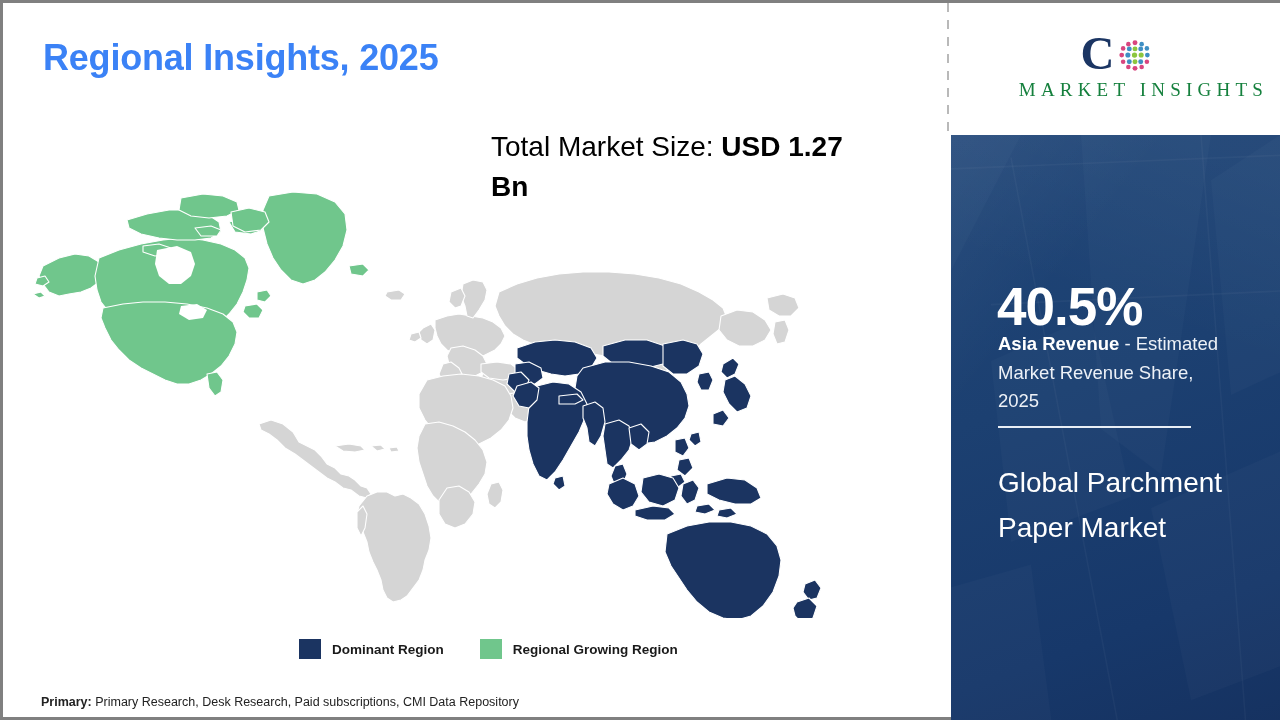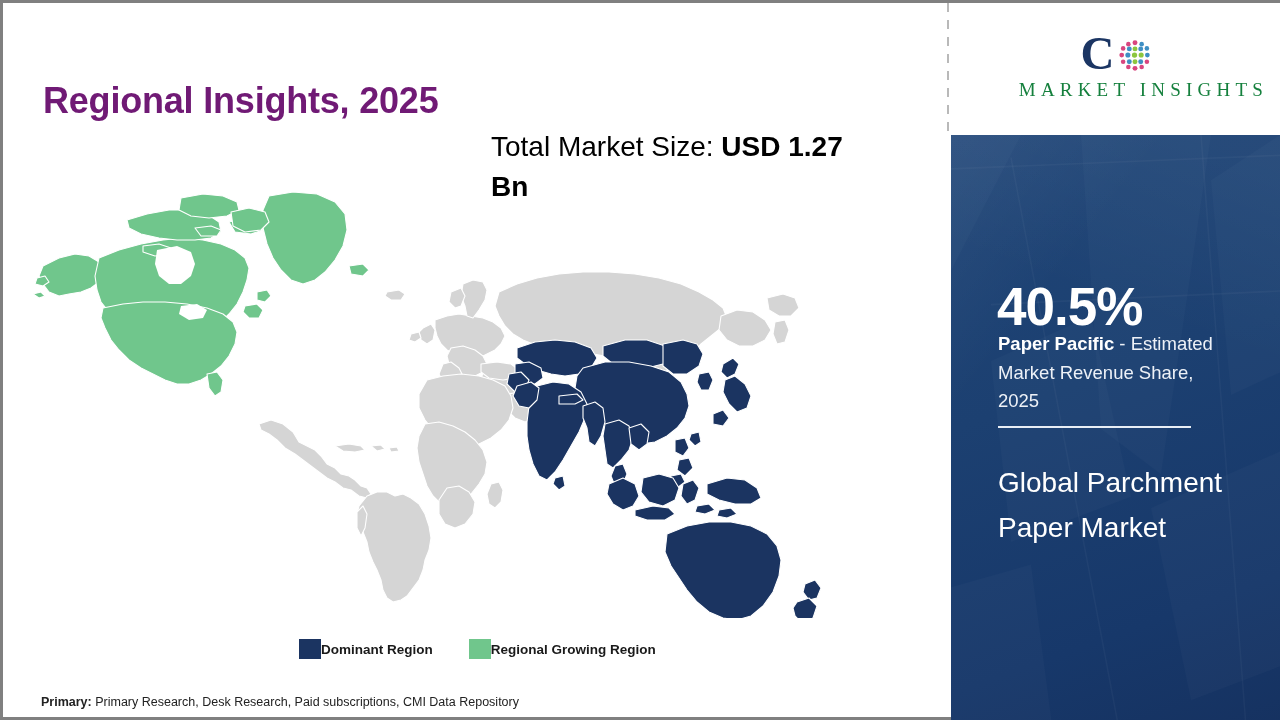--- a/index.html
+++ b/index.html
@@ -14,43 +14,43 @@
     position:relative;width:1280px;height:720px;background:#ffffff;
     border-top:3px solid #808080;
     border-left:3px solid #808080;
     border-bottom:3px solid #808080;
     box-sizing:border-box;
   }
 
   
   .page-title{
     position:absolute;left:40px;top:34px;
-    font-size:36px;font-weight:bold;color:#701a75;
-    letter-spacing:-0.2px;white-space:nowrap;margin-top:43px;
+    font-size:36px;font-weight:bold;color:#3b82f6;
+    letter-spacing:-0.2px;white-space:nowrap;
   }
 
   .market-size{
     position:absolute;left:488px;top:124px;width:390px;
     font-size:28px;line-height:1.42;color:#000000;
   }
   .market-size .ms-label{font-weight:normal;}
   .market-size .ms-value{font-weight:bold;}
 
   
   .map-wrap{
     position:absolute;left:28px;top:185px;width:830px;height:430px;
   }
   .map-wrap svg{display:block;width:100%;height:100%;}
 
   
   .legend{
     position:absolute;left:296px;top:636px;
     display:flex;align-items:center;gap:36px;
   }
-  .legend-item{display:flex;align-items:center;}
+  .legend-item{display:flex;align-items:center;gap:11px;}
   .swatch{width:22px;height:20px;display:block;}
   .legend-label{font-size:13.5px;font-weight:bold;color:#1a1a1a;white-space:nowrap;}
 
   
   .source{
     position:absolute;left:38px;top:692px;
     font-size:12.5px;color:#222222;white-space:nowrap;
   }
   .source b{font-weight:bold;}
 
@@ -342,21 +342,21 @@
           <path d="M40,150 L329,138"></path>
           <path d="M60,20 L180,582"></path>
           <path d="M250,0 L300,582"></path>
         </g>
       </svg>
     </div>
 
     <div class="stat-pct">40.5%</div>
 
     <div class="stat-desc">
-      <b>Paper Pacific</b><span> - Estimated Market Revenue Share, 2025</span>
+      <b>Asia Revenue</b><span> - Estimated Market Revenue Share, 2025</span>
     </div>
 
     <div class="panel-rule"></div>
 
     <div class="panel-market">Global Parchment Paper Market</div>
   </div>
 
 </div>
 
 </body></html>

